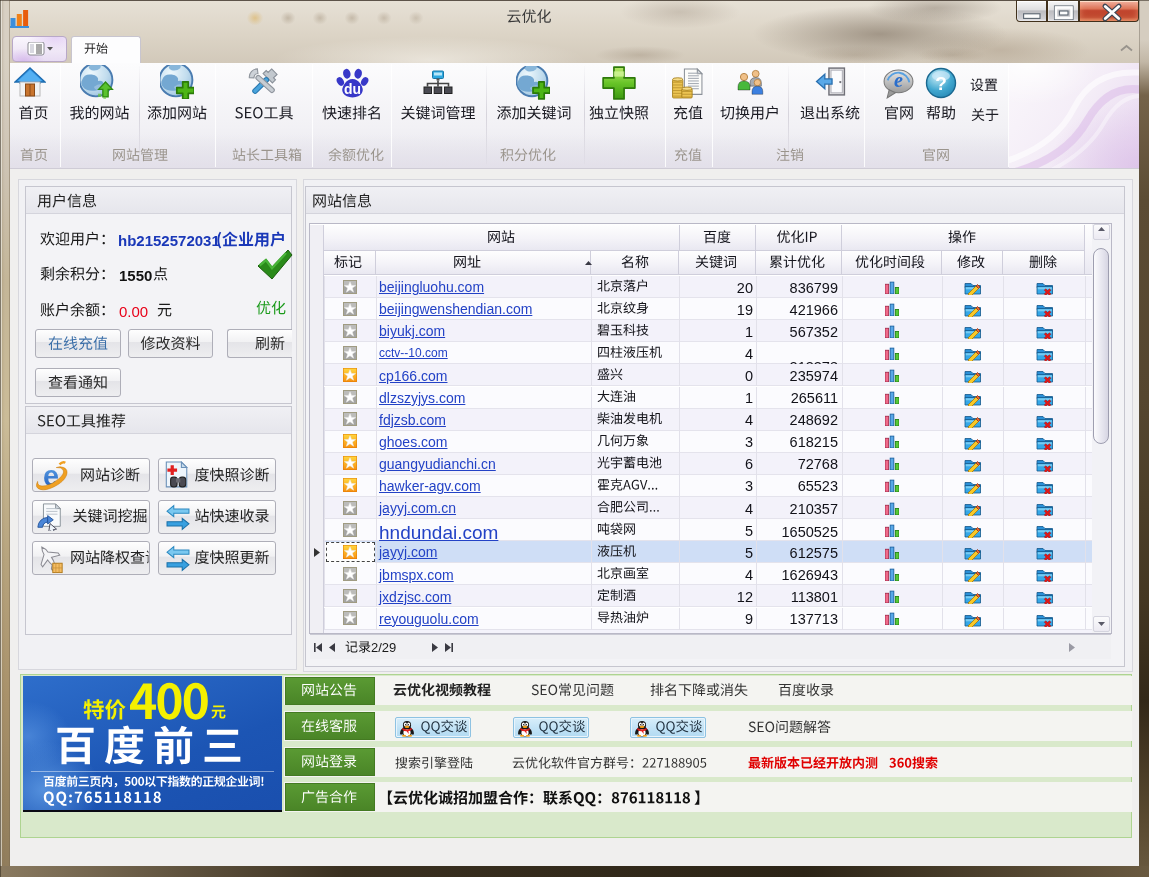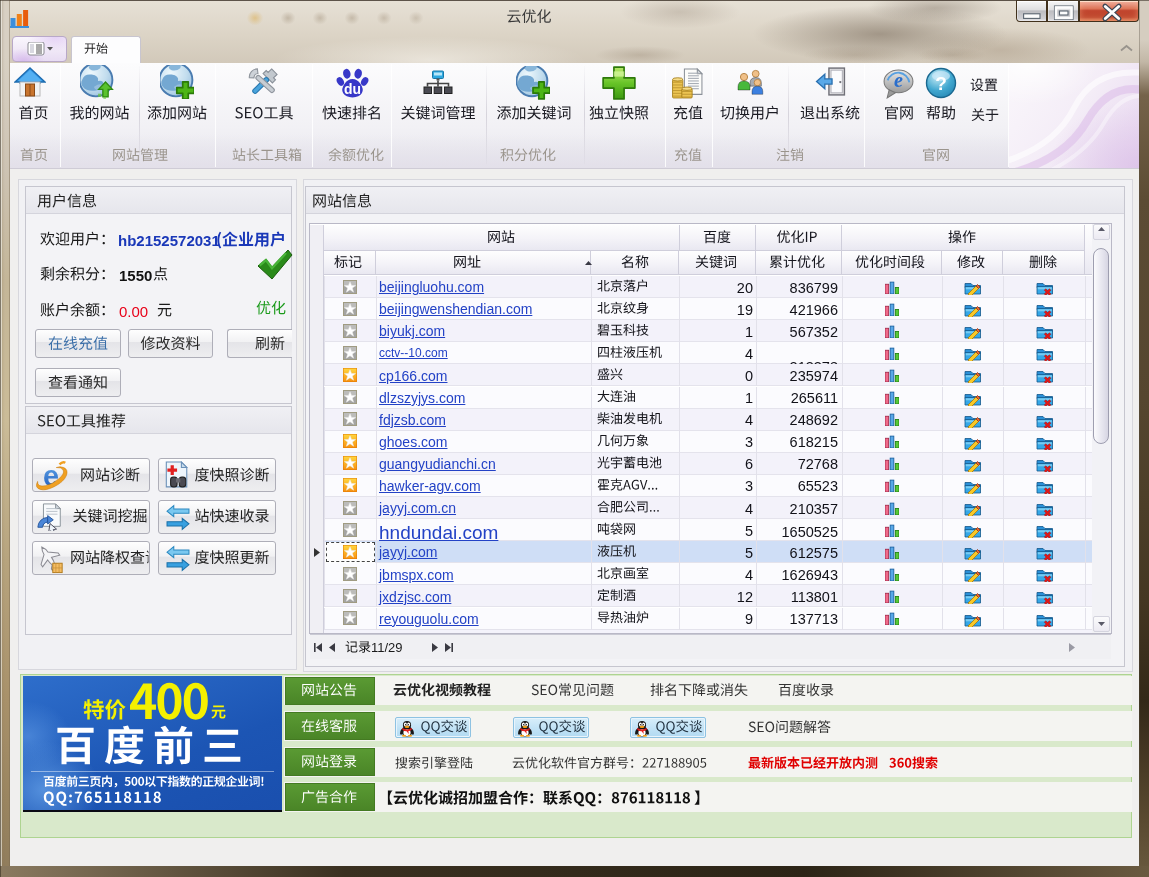--- a/index.html
+++ b/index.html
@@ -1024,21 +1024,21 @@
   </div>
 <div class="abs" id="pager">
     <svg class="abs" style="left:4px;top:7px" width="10" height="11" viewBox="0 0 10 11">
       <path d="M8 1 L2 5.5 8 10z" fill="#3a3a42"></path>
       <rect x="0" y="1" width="1.6" height="9" fill="#3a3a42"></rect>
     </svg>
     <svg class="abs" style="left:17px;top:7px" width="10" height="11" viewBox="0 0 10 11">
       <path d="M8 1 L2 5.5 8 10z" fill="#3a3a42"></path>
     </svg>
     <svg class="abs" style="left:23px;top:7px" width="10" height="11" viewBox="0 0 10 11"></svg>
-    <div class="abs" style="left:61px;top:5px;font-size:13px;color:#1a1a1a">11/29</div>
+    <div class="abs" style="left:61px;top:5px;font-size:13px;color:#1a1a1a">2/29</div>
     <svg class="abs" style="left:120px;top:7px" width="10" height="11" viewBox="0 0 10 11">
       <path d="M2 1 L8 5.5 2 10z" fill="#3a3a42"></path>
     </svg>
     <svg class="abs" style="left:133px;top:7px" width="10" height="11" viewBox="0 0 10 11">
       <path d="M2 1 L8 5.5 2 10z" fill="#3a3a42"></path>
       <rect x="8.4" y="1" width="1.6" height="9" fill="#3a3a42"></rect>
     </svg>
     <svg class="abs" style="left:758px;top:8px" width="8" height="9" viewBox="0 0 8 9">
       <path d="M1 0 l6 4.5-6 4.5z" fill="#9a9aa4"></path>
     </svg>

